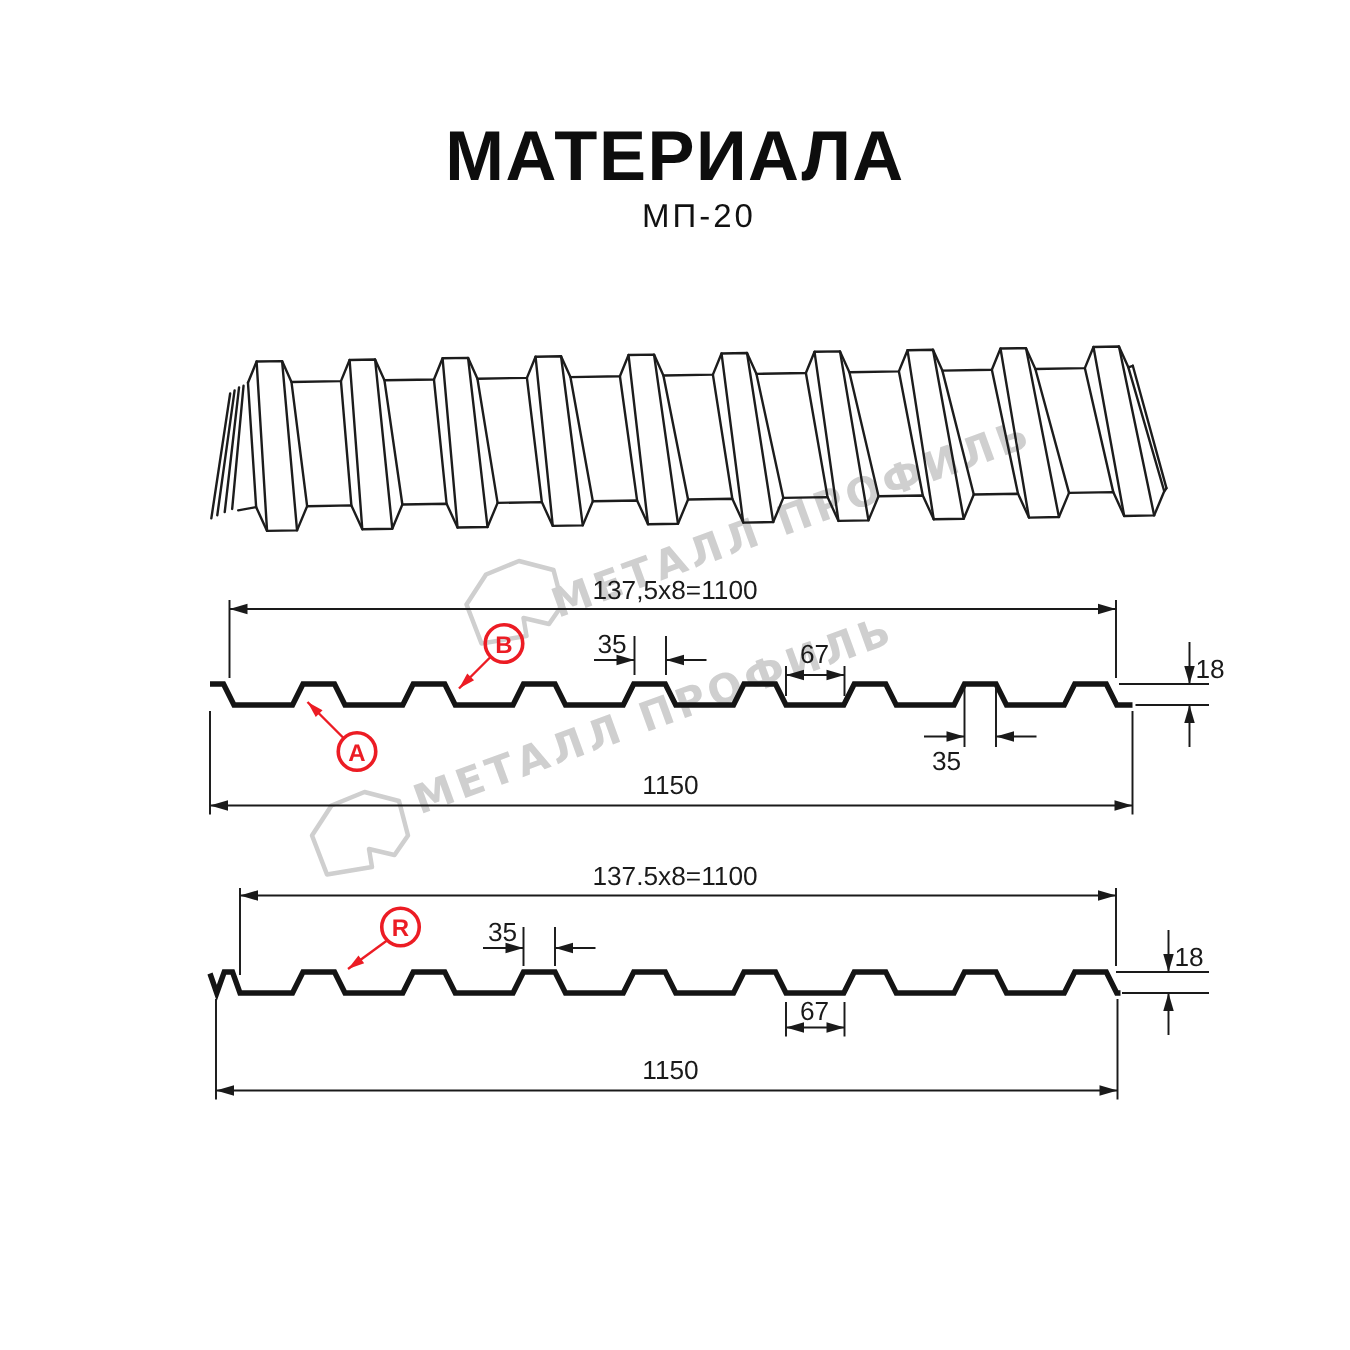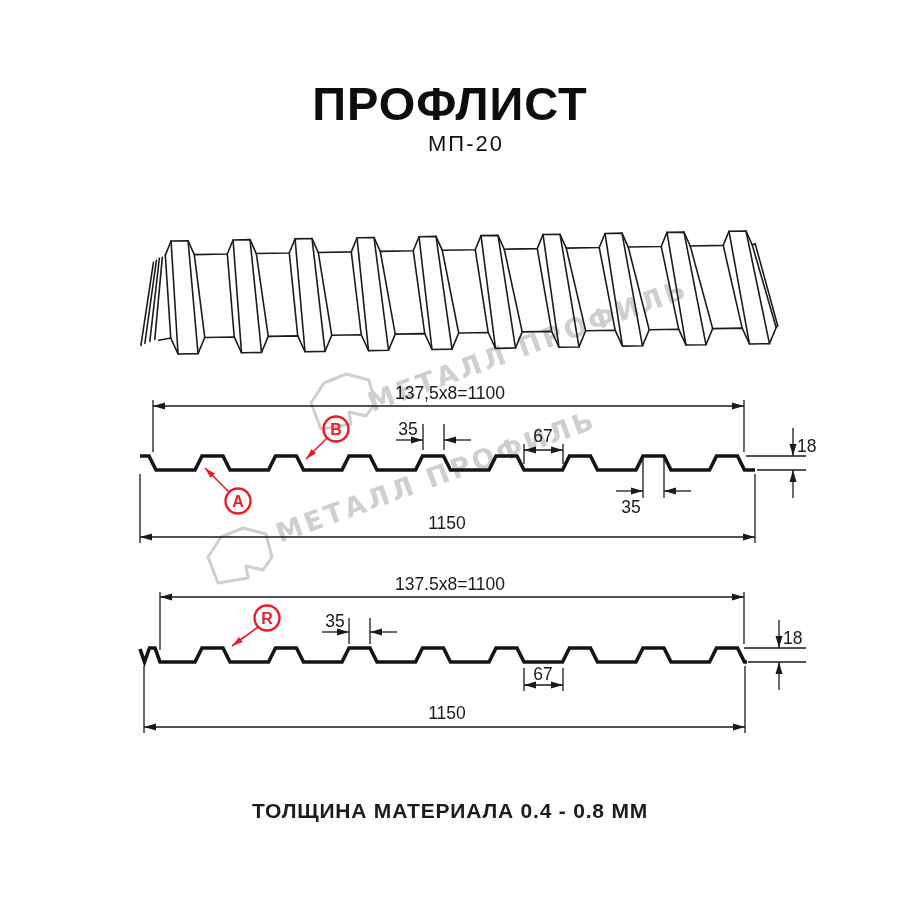--- a/index.html
+++ b/index.html
@@ -23,21 +23,21 @@
             fill:#ec1c24;text-anchor:middle;}
   .wm{font-family:"DejaVu Sans", sans-serif;font-size:27px;font-weight:bold;
       fill:#cfcfcf;letter-spacing:3px;}
   .wmlogo{fill:none;stroke:#cfcfcf;stroke-width:3px;stroke-linejoin:round;}
 </style>
 </head>
 <body>
 
 <div class="page">
 
-  <div class="title">ПРОФЛИСТ</div>
+  <div class="title">МАТЕРИАЛА</div>
   <div class="subtitle">МП-20</div>
 
   <svg width="900" height="900" viewBox="0 0 900 900">
     <defs>
       <marker id="arr" markerUnits="userSpaceOnUse" markerWidth="13" markerHeight="9" viewBox="0 0 13 9" refX="12.5" refY="4.5" orient="auto-start-reverse">
         <path d="M0.5,1 L12.5,4.5 L0.5,8 Z" fill="#1a1a1a"></path>
       </marker>
       <marker id="arrRed" markerUnits="userSpaceOnUse" markerWidth="12" markerHeight="8" viewBox="0 0 12 8" refX="11.5" refY="4" orient="auto-start-reverse">
         <path d="M0.5,0.8 L11.5,4 L0.5,7.2 Z" fill="#ec1c24"></path>
       </marker>
@@ -192,14 +192,13 @@
       </g>
 
       <g class="red">
         <line x1="258" y1="627" x2="232" y2="646" marker-end="url(#arrRed)"></line>
         <circle cx="267" cy="618" r="12.5"></circle>
         <text x="267" y="624">R</text>
       </g>
     </g>
   </svg>
 
-  <div class="footer">ТОЛЩИНА МАТЕРИАЛА 0.4 - 0.8 ММ</div>
 </div>
 
 </body></html>

